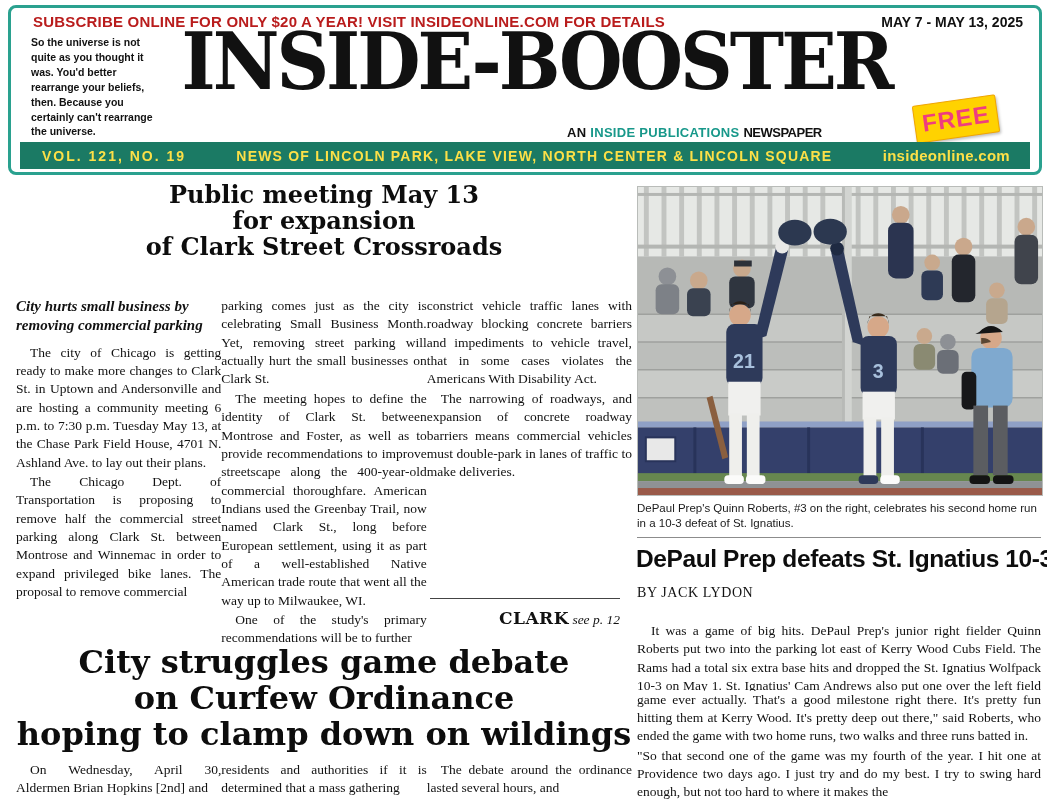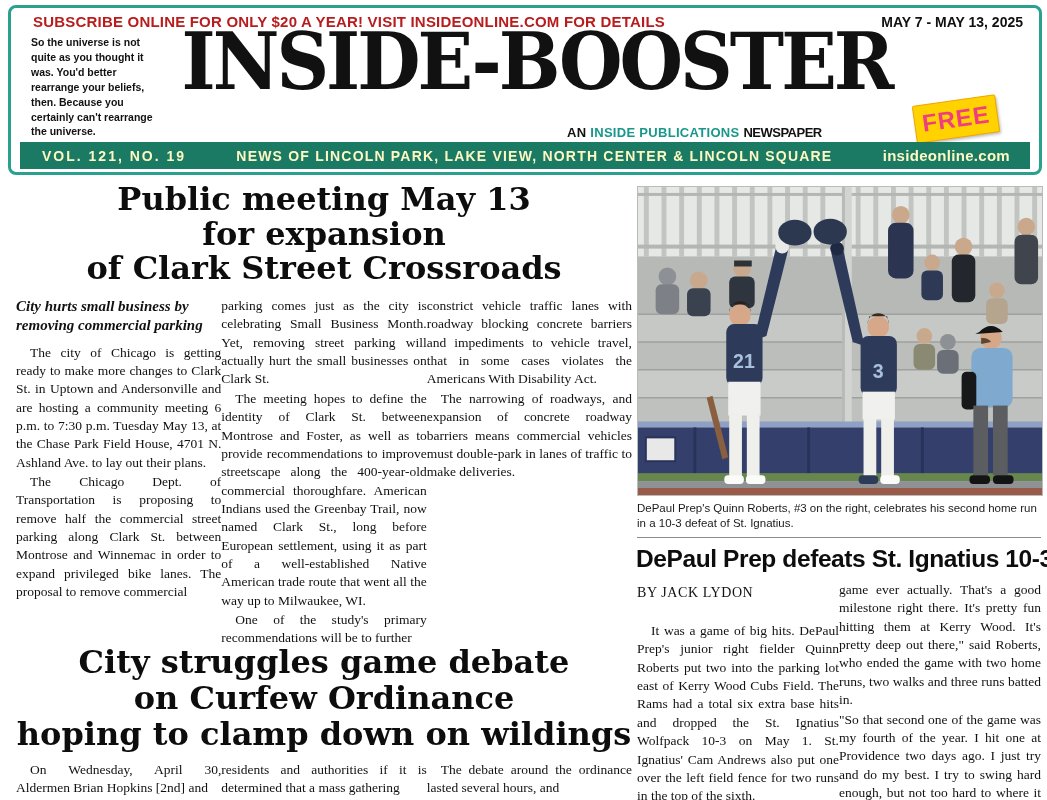--- a/index.html
+++ b/index.html
@@ -22,56 +22,56 @@
   .tagline{position:absolute;left:556px;top:117px;font:bold 13px "Liberation Sans",sans-serif;
            letter-spacing:.3px;}
   .tagline .brand{color:#18988a;}
   .tagline .np{letter-spacing:-.5px;}
   .free-badge{position:absolute;left:903px;top:92px;width:82px;height:36px;
               background:#ffd200;border:1px solid #f0a500;border-radius:2px;
               transform:rotate(-8deg);color:#ef3d7f;text-align:center;
               font:bold 24px "Liberation Sans",sans-serif;line-height:36px;letter-spacing:1px;
               box-shadow:1px 2px 3px rgba(0,0,0,.25);}
   .greenbar{position:absolute;left:9px;right:9px;bottom:3px;height:27px;background:#1b7a64;
-            color:#fef9c3;display:flex;align-items:center;
+            color:#fde047;display:flex;align-items:center;
             font:bold 14px "Liberation Sans",sans-serif;}
   .greenbar .vol{margin-left:22px;letter-spacing:2px;}
   .greenbar .newsof{flex:1;text-align:center;letter-spacing:1.2px;}
   .greenbar .site{margin-right:20px;font-size:15px;letter-spacing:.3px;}
 
   
   .serif-headline{font-family:"DejaVu Serif",serif;font-weight:bold;text-align:center;
                   line-height:1.08;color:#0d0d0d;}
   .bodycols{display:flex;gap:0;text-align:justify;font-size:13.5px;line-height:1.36;}
   .bodycols .col{flex:1;overflow:hidden;}
   .bodycols p{margin:0 0 1px 0;text-indent:14px;}
   .bodycols p.cont{text-indent:0;}
 
-  .clark-headline{position:absolute;left:14px;top:182px;width:620px;font-size:32px;}
+  .clark-headline{position:absolute;left:14px;top:182px;width:620px;font-size:24px;}
   .clark-cols{position:absolute;left:16px;top:297px;width:616px;height:346px;}
   .subhead{font-style:italic;font-weight:bold;font-size:15px;line-height:1.25;
            text-align:left;margin:0 0 9px 0;}
   .clark-jump{position:absolute;left:430px;top:598px;width:190px;
               border-top:1.5px solid #444;padding-top:9px;text-align:right;}
   .clark-jump .jw{font-family:"DejaVu Serif",serif;font-weight:bold;font-size:17px;letter-spacing:.5px;}
   .clark-jump .jr{font-style:italic;font-size:13.5px;}
 
   .curfew-headline{position:absolute;left:14px;top:645px;width:620px;font-size:32px;line-height:1.12;}
   .curfew-cols{position:absolute;left:16px;top:761px;width:616px;height:39px;overflow:hidden;}
 
   
   .photo{position:absolute;left:637px;top:186px;width:404px;height:308px;
          border:1px solid #b9bcb9;background:#a3a3a3;}
   .photo svg{display:block;width:100%;height:100%;}
   .caption{position:absolute;left:637px;top:501px;width:404px;
            font:11.5px "Liberation Sans",sans-serif;line-height:1.32;color:#1a1a1a;}
   .rule2{position:absolute;left:637px;top:537px;width:404px;border-top:1.5px solid #8c8c8c;}
   .depaul-headline{position:absolute;left:636px;top:545px;width:410px;white-space:nowrap;
                    font:bold 24.5px "Liberation Sans",sans-serif;letter-spacing:-.4px;color:#0d0d0d;}
-  .depaul-cols{position:absolute;left:637px;top:581px;width:404px;height:219px;overflow:hidden;}
+  .depaul-cols{position:absolute;left:637px;top:581px;width:404px;height:219px;overflow:hidden;flex-direction:column;}
   .byline{font-size:14px;letter-spacing:.6px;margin:2px 0 20px 0;text-align:left;}
 </style>
 </head>
 <body>
 
 <div id="page">
 
   <div class="mast-frame">
     <div class="subscribe">SUBSCRIBE ONLINE FOR ONLY $20 A YEAR! VISIT INSIDEONLINE.COM FOR DETAILS</div>
     <div class="issue-date">MAY 7 - MAY 13, 2025</div>
@@ -112,20 +112,23 @@
       <p class="cont">parking comes just as the city is celebrating Small Business Month. Yet, removing street parking will actually hurt the small businesses on Clark St.</p>
       <p>The meeting hopes to define the identity of Clark St. between Montrose and Foster, as well as to provide recommendations to improve streetscape along the 400-year-old commercial thoroughfare. American Indians used the Greenbay Trail, now named Clark St., long before European settlement, using it as part of a well-established Native American trade route that went all the way up to Milwaukee, WI.</p>
       <p>One of the study's primary recommendations will be to further</p>
     </div>
     <div class="col">
       <p class="cont">constrict vehicle traffic lanes with roadway blocking concrete barriers and impediments to vehicle travel, that in some cases violates the Americans With Disability Act.</p>
       <p>The narrowing of roadways, and expansion of concrete roadway barriers means commercial vehicles must double-park in lanes of traffic to make deliveries.</p>
     </div>
   </div>
 
+  <div class="clark-jump">
+    <span class="jw">CLARK</span><span class="jr"> see p. 12</span>
+  </div>
 
   <div class="serif-headline curfew-headline">
     <div>City struggles game debate</div>
     <div>on Curfew Ordinance</div>
     <div>hoping to clamp down on wildings</div>
   </div>
   <div class="bodycols curfew-cols">
     <div class="col">
       <p>On Wednesday, April 30, Aldermen Brian Hopkins [2nd] and</p>
     </div>

